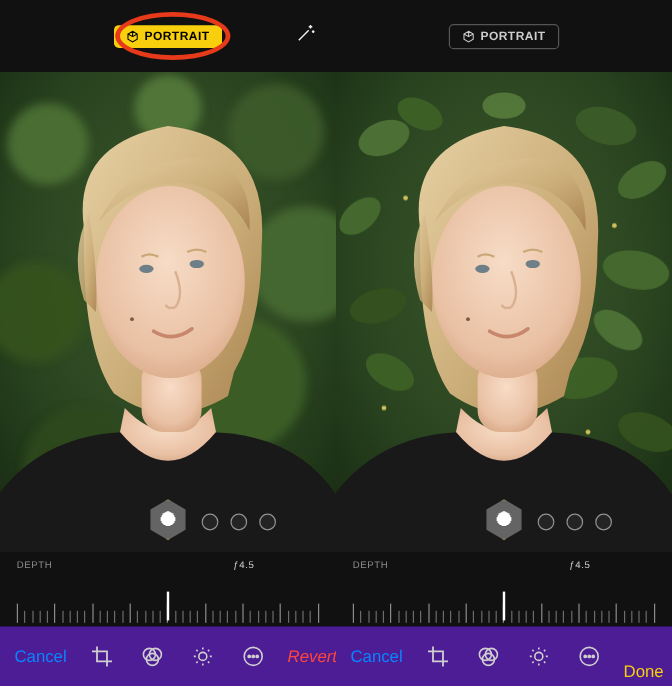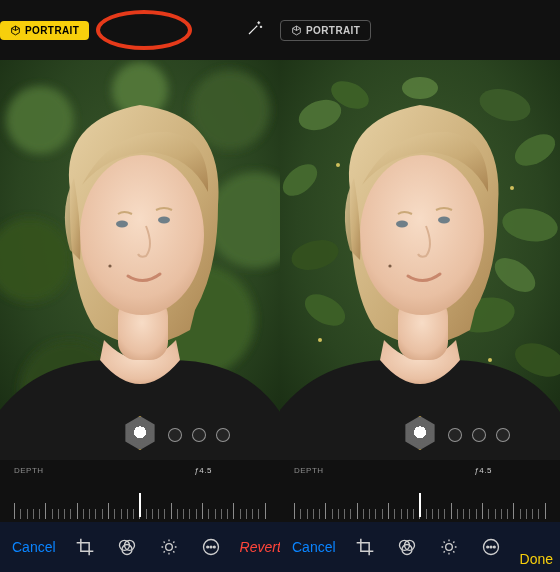--- a/index.html
+++ b/index.html
@@ -18,20 +18,21 @@
     position: relative;
     display: flex;
     flex-direction: column;
   }
   
   .topbar {
     height: 60px;
     background: #111;
     display: flex;
     align-items: center;
+    justify-content: center;
     position: relative;
   }
   .wand {
     position: absolute;
     right: 16px;
     top: 50%;
     transform: translateY(-50%);
     color: #eee;
     font-size: 16px;
   }
@@ -138,21 +139,21 @@
     left:50%;
     top:-4px;
     transform: translateX(-50%);
     width:2px;
     height:24px;
     background:#fff;
   }
   
   .toolbar {
     height: 50px;
-    background: #0f172a;
+    background: #4c1d95;
     display: flex;
     align-items: center;
     padding: 0 12px;
     gap: 18px;
     position: relative;
   }
   .toolbar .spacer { flex:1; display:flex; justify-content:center; gap:20px; }
   .btn-text {
     font-size: 14px;
     font-weight: 400;

